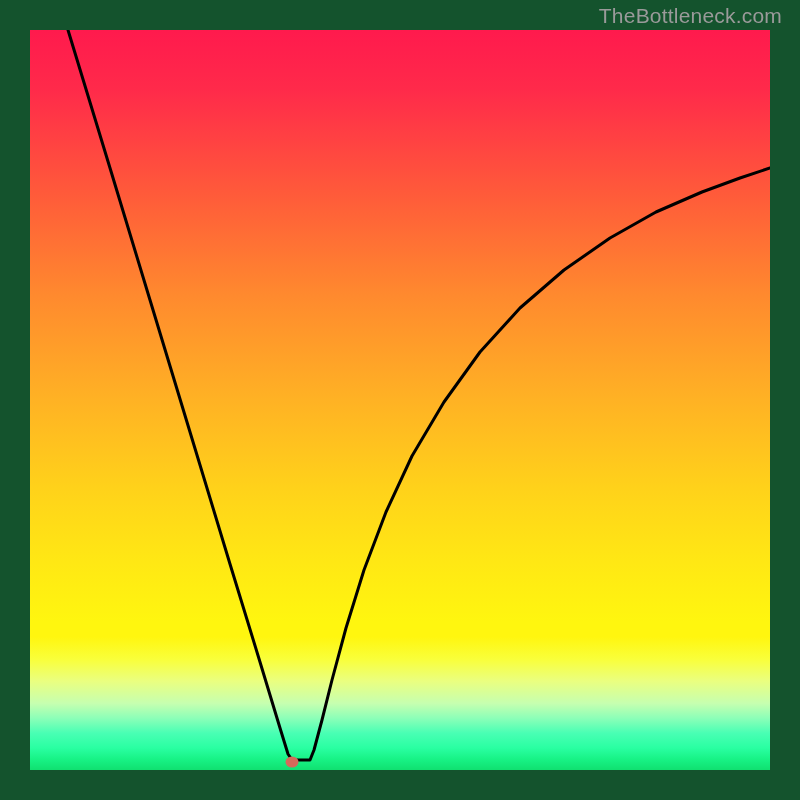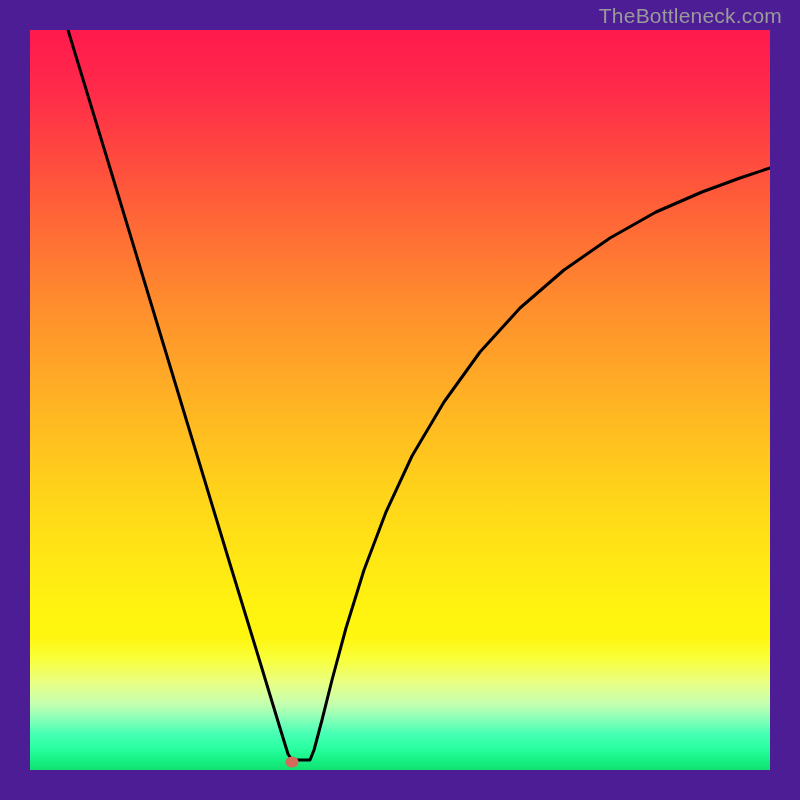--- a/index.html
+++ b/index.html
@@ -7,21 +7,21 @@
     padding: 0;
     width: 800px;
     height: 800px;
     background: #000;
     overflow: hidden;
   }
   .canvas {
     position: relative;
     width: 800px;
     height: 800px;
-    background: #4c1d95;
+    background: #14532d;
   }
   .plot-area {
     position: absolute;
     left: 30px;
     top: 30px;
     width: 740px;
     height: 740px;
     overflow: hidden;
   }
   .gradient-bg {

